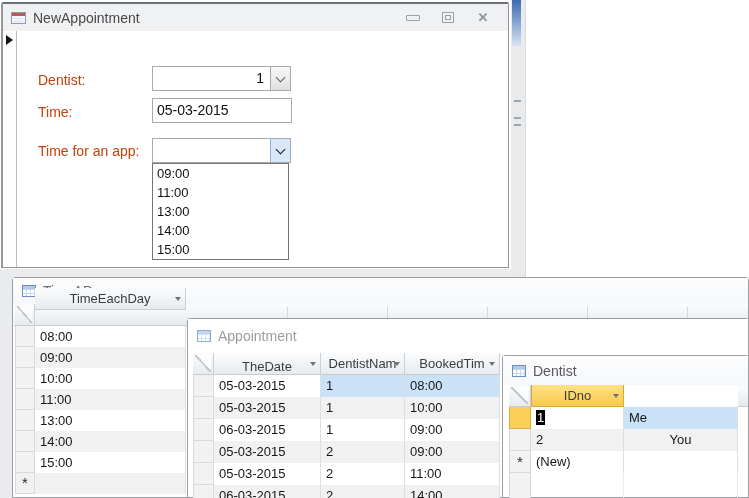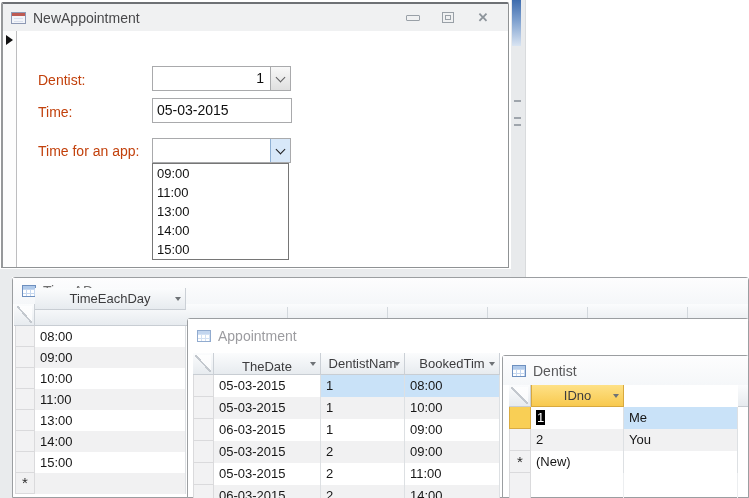--- a/index.html
+++ b/index.html
@@ -224,21 +224,21 @@
     </div>
 
     <div class="drow" style="left:6px;top:51px;">
       <div class="rowsel h22 amber" style="width:22px;"></div>
       <div class="dcell r h22" style="width:93px;"><span class="chip">1</span></div>
       <div class="dcell l h22 selblue" style="width:114px;">Me</div>
     </div>
     <div class="drow" style="left:6px;top:73px;">
       <div class="rowsel h22" style="width:22px;"></div>
       <div class="dcell r h22 stripe" style="width:93px;">2</div>
-      <div class="dcell l h22 stripe" style="width:114px;">You</div>
+      <div class="dcell l h22 stripe" style="width:114px;text-align:center;">You</div>
     </div>
     <div class="drow" style="left:6px;top:95px;">
       <div class="rowsel h22" style="width:22px;">
           <span class="star">*</span>
         </div>
       <div class="dcell r h22" style="width:93px;">(New)</div>
       <div class="dcell l h22" style="width:114px;"></div>
     </div>
     <div class="drow" style="left:6px;top:117px;">
       <div class="rowsel" style="width:22px;height:26px;"></div>

